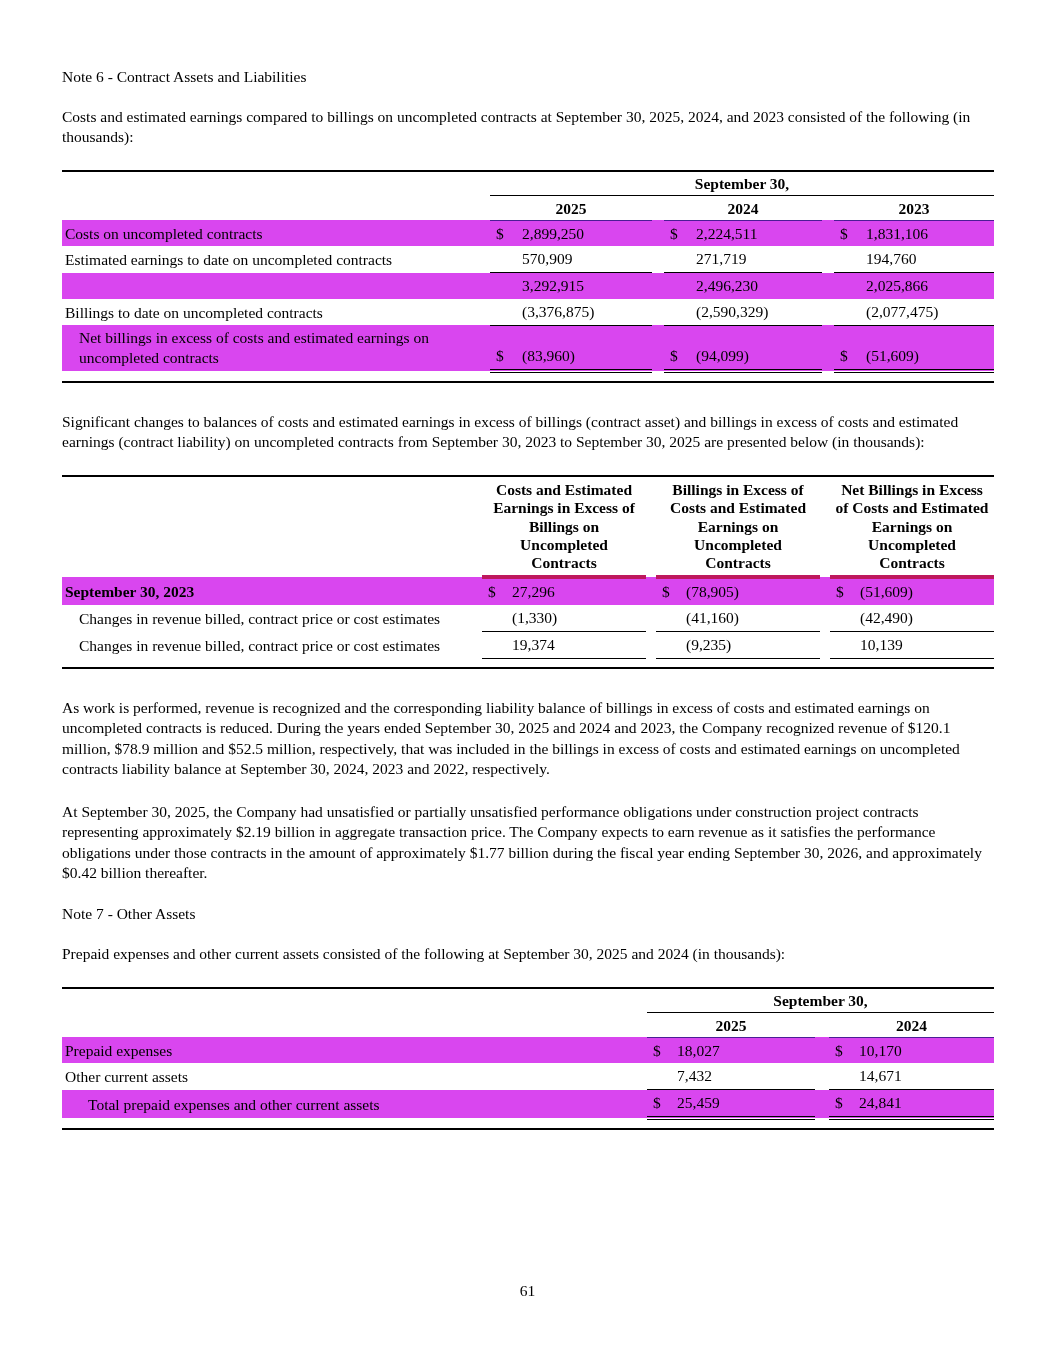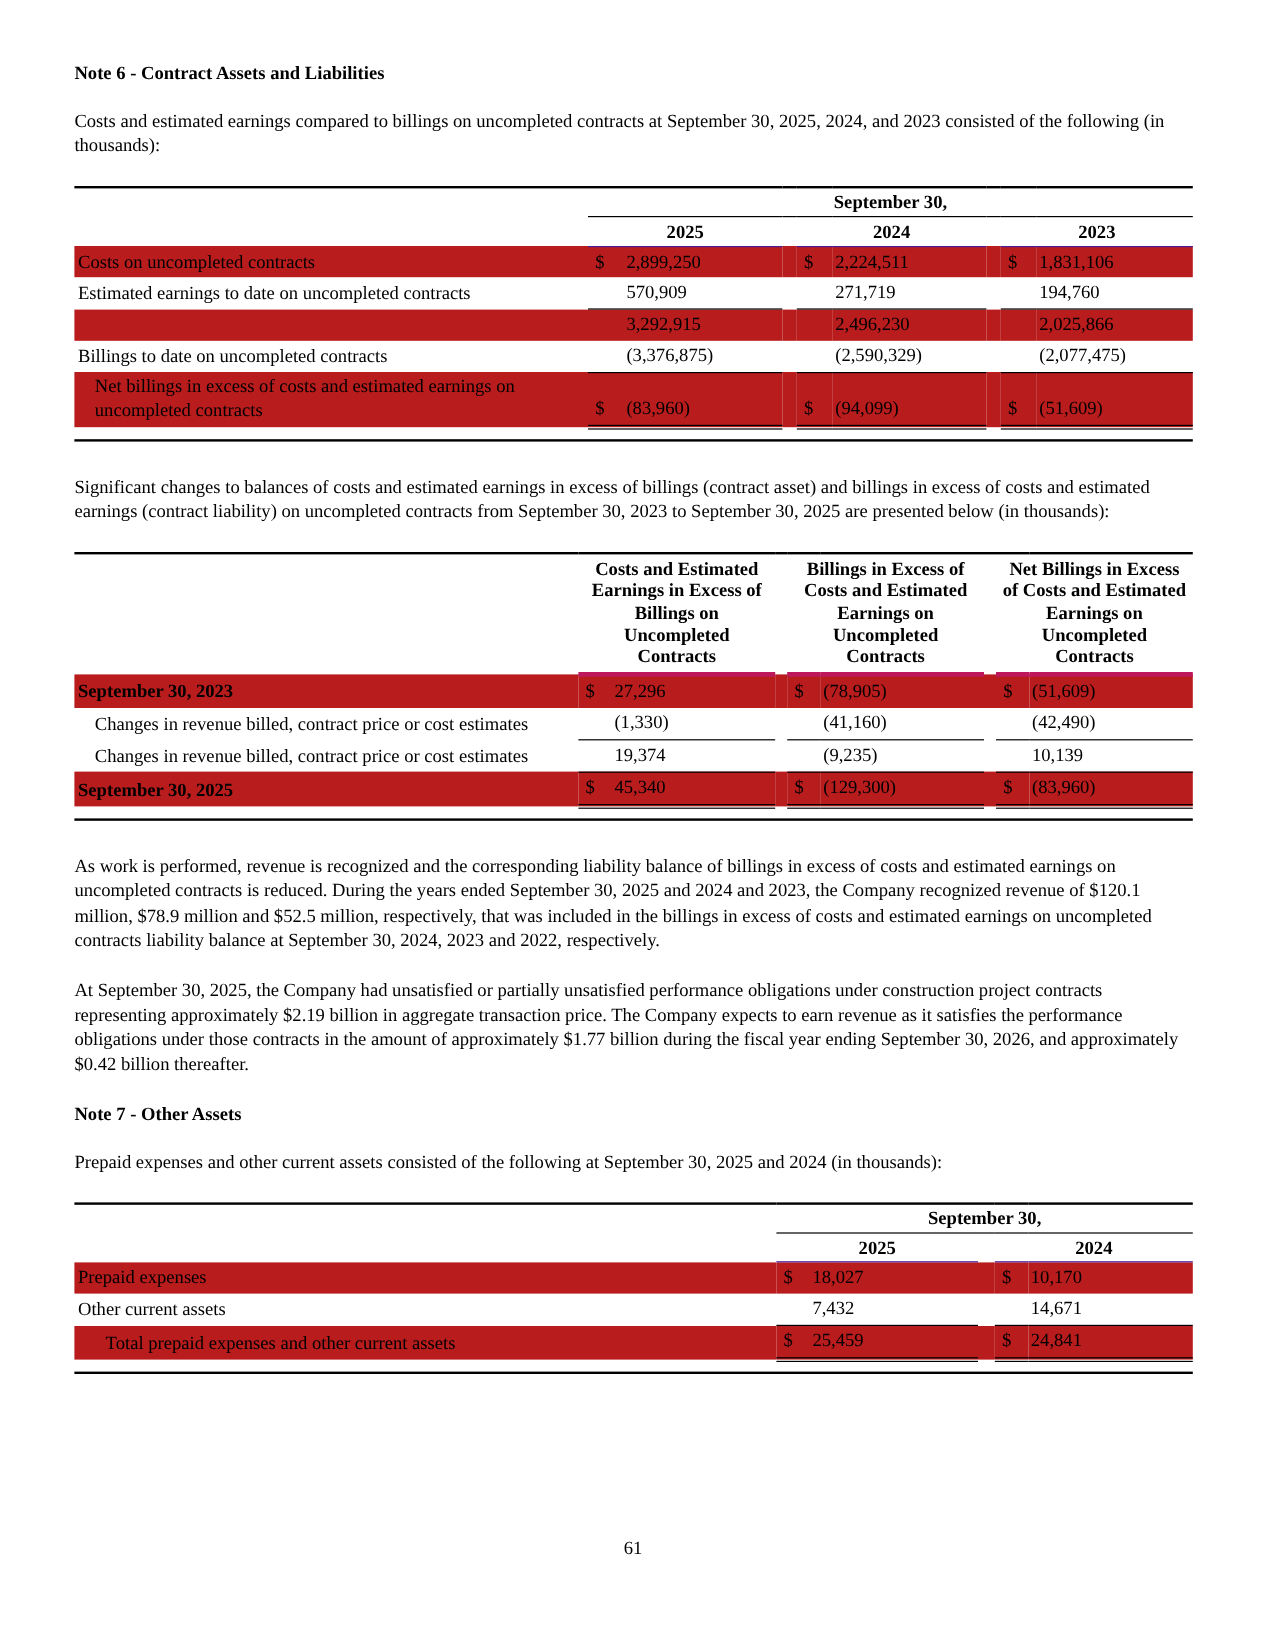--- a/index.html
+++ b/index.html
@@ -8,38 +8,38 @@
     width: 1055px;
     height: 1365px;
     background: #ffffff;
     color: #000;
     font-family: "Liberation Serif", "DejaVu Serif", serif;
     font-size: 15.5px;
     position: relative;
     overflow: hidden;
   }
   .content { padding: 52px 61px 0 62px; }
-  .heading { font-weight: bold; margin: 1px 0 21px 0; }
+  .heading { font-weight: normal; margin: 16px 0 21px 0; }
   .subheading { font-weight: bold; font-style: italic; margin: 0 0 21px 0; }
   .para { margin: 0 0 22px 0; line-height: 1.32; }
 
   .tbl-wrap { margin: 0 0 29px 0; }
   table {
     border-collapse: collapse;
     table-layout: fixed;
     width: 932px;
     border-top: 2px solid #000;
   }
   td, th { vertical-align: bottom; padding: 3px 2px; font-weight: normal; line-height: 1.28; }
   th { font-weight: bold; }
   .lbl { text-align: left; padding-left: 3px; }
   .d   { text-align: left; padding-left: 6px; }
   .v   { text-align: left; padding-right: 4px; }
   .g   { padding: 0; }
-  .shade { background: #b91c1c; }
+  .shade { background: #d946ef; }
   .bold { font-weight: bold; }
   .ind1 { padding-left: 17px; }
   .ind2 { padding-left: 26px; }
   .u  { border-bottom: 1px solid #000; }
   .uu { border-bottom: 4px double #000; }
   .span-hd { text-align: center; font-weight: bold; border-bottom: 1px solid #000; padding: 2px 0 1px 0; }
   .yr { text-align: center; font-weight: bold; border-bottom: 1px solid #4c1d95; padding: 3px 0 1px 0; }
   .colhead { text-align: center; font-weight: bold; border-bottom: 4px solid #be185d; padding: 4px 4px 3px 4px; line-height: 1.18; }
   .nohd { border: none; }
   .bottom-rule { width: 932px; border-top: 2px solid #000; margin-top: 8px; }
@@ -195,31 +195,20 @@
         <td class="lbl ind1">Changes in revenue billed, contract price or cost estimates</td>
         <td class="d u"></td>
         <td class="v u">19,374</td>
         <td class="g"></td>
         <td class="d u"></td>
         <td class="v u">(9,235)</td>
         <td class="g"></td>
         <td class="d u"></td>
         <td class="v u">10,139</td>
       </tr>
-      <tr class="shade">
-        <td class="lbl bold">September 30, 2025</td>
-        <td class="d uu">$</td>
-        <td class="v uu">45,340</td>
-        <td class="g"></td>
-        <td class="d uu">$</td>
-        <td class="v uu">(129,300)</td>
-        <td class="g"></td>
-        <td class="d uu">$</td>
-        <td class="v uu">(83,960)</td>
-      </tr>
     </tbody>
       </table>
     <div class="bottom-rule"></div>
   </div>
 
   <div class="para">As work is performed, revenue is recognized and the corresponding liability balance of billings in excess of costs and estimated earnings on uncompleted contracts is reduced. During the years ended September 30, 2025 and 2024 and 2023, the Company recognized revenue of $120.1 million, $78.9 million and $52.5 million, respectively, that was included in the billings in excess of costs and estimated earnings on uncompleted contracts liability balance at September 30, 2024, 2023 and 2022, respectively.</div>
 
   <div class="para">At September 30, 2025, the Company had unsatisfied or partially unsatisfied performance obligations under construction project contracts representing approximately $2.19 billion in aggregate transaction price. The Company expects to earn revenue as it satisfies the performance obligations under those contracts in the amount of approximately $1.77 billion during the fiscal year ending September 30, 2026, and approximately $0.42 billion thereafter.</div>
 
   <div class="heading">Note 7 - Other Assets</div>

